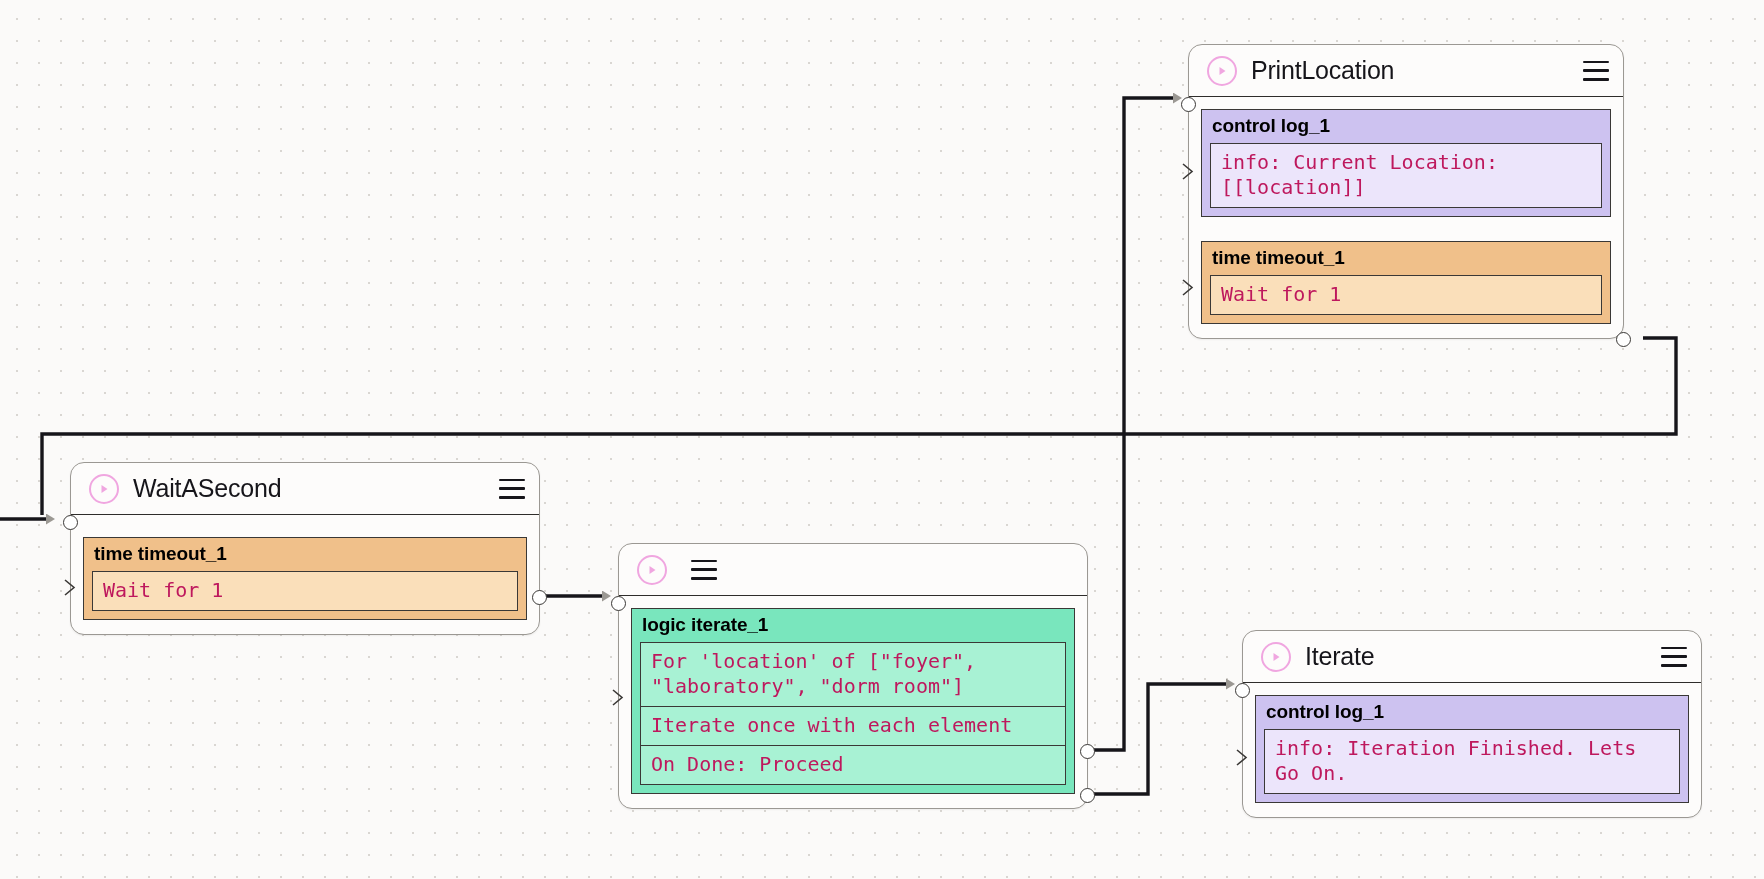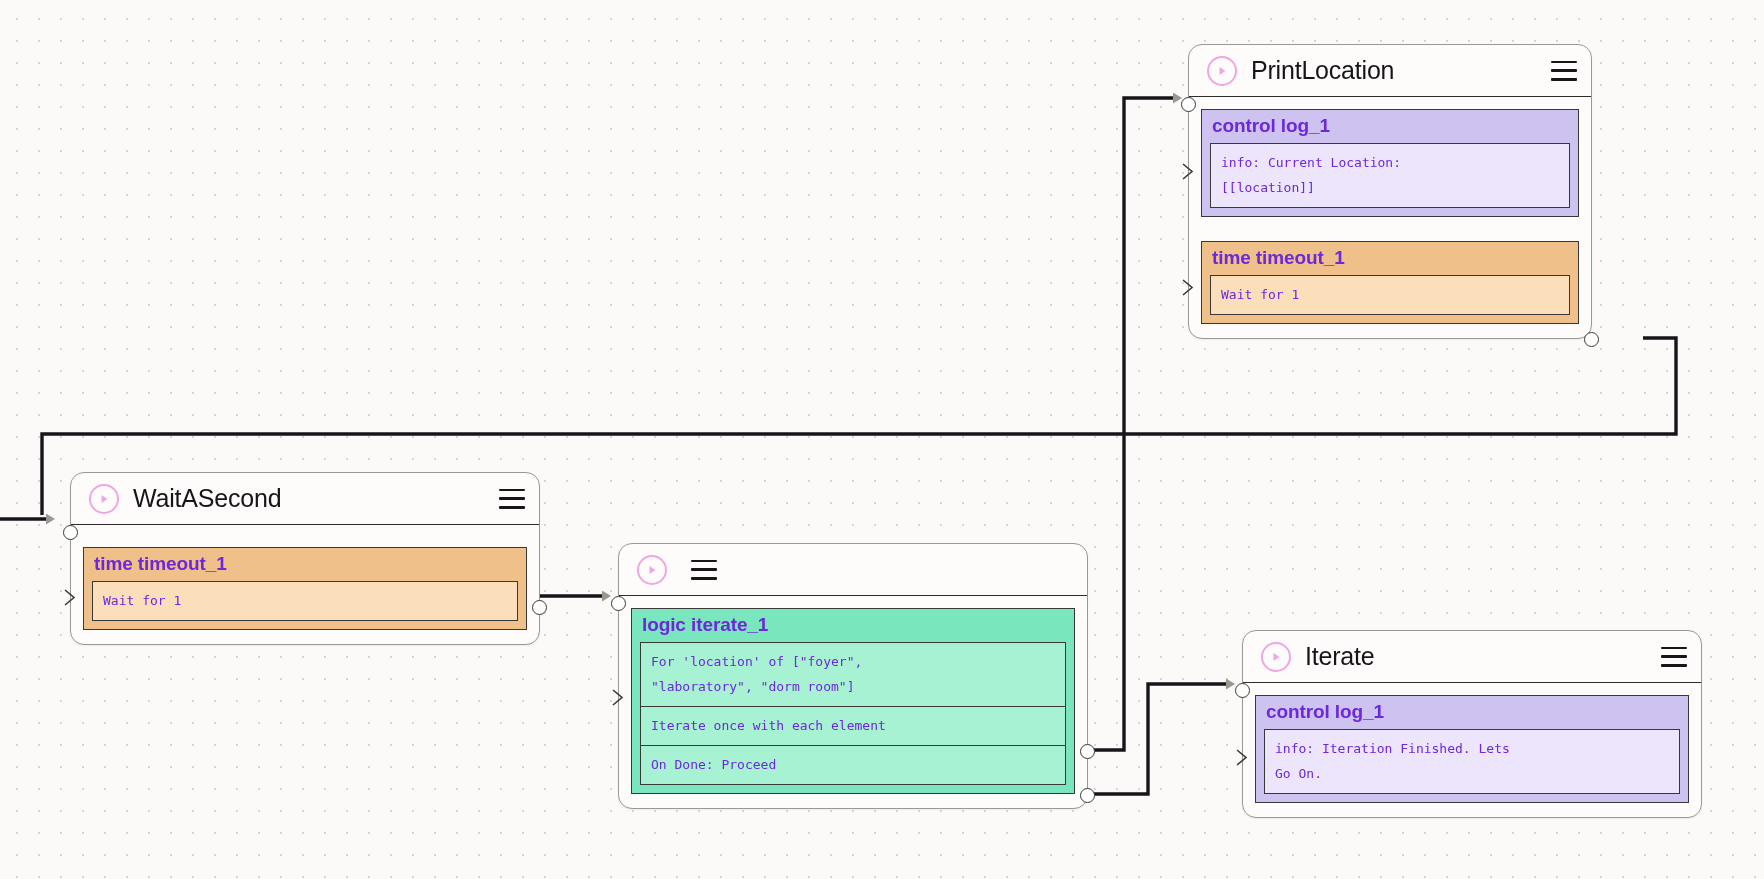--- a/index.html
+++ b/index.html
@@ -95,34 +95,34 @@
 
   
   .block {
     border: 1.6px solid #3a3836;
     box-sizing: border-box;
     overflow: hidden;
   }
   .block-header {
     font-size: 19px;
     font-weight: 700;
-    color: #6d28d9;
+    color: #000000;
     padding: 5px 10px 6px 10px;
     letter-spacing: -0.1px;
   }
   .block-rows {
     margin: 0 8px 8px 8px;
     border: 1.4px solid #3a3836;
     box-sizing: border-box;
   }
   .row {
     font-family: "DejaVu Sans Mono", monospace;
-    font-size: 13px;
+    font-size: 20px;
     line-height: 25px;
-    color: #6d28d9;
+    color: #be185d;
     padding: 6px 10px 7px 10px;
     white-space: pre-wrap;
     word-break: break-word;
   }
   .row + .row { border-top: 1.4px solid #3a3836; }
 
   
   .block.control { background: #cdc2f0; border-color: #3a3836; }
   .block.control .block-rows { background: #ece5fb; }
   .block.time    { background: #f0c08a; margin-top: 10px; }
@@ -165,21 +165,21 @@
 
     <path d="M 524,596 L 560,596 L 560,596 L 604,596" fill="none" stroke="#16151a" stroke-width="3.4" marker-end="url(#arrow)"></path>
 
     <path d="M 1066,750 L 1124,750 L 1124,98 L 1175,98" fill="none" stroke="#16151a" stroke-width="3.4" marker-end="url(#arrow)"></path>
 
     <path d="M 1643,338 L 1676,338 L 1676,434 L 42,434 L 42,515" fill="none" stroke="#16151a" stroke-width="3.4"></path>
 
     <path d="M 1066,794 L 1148,794 L 1148,684 L 1228,684" fill="none" stroke="#16151a" stroke-width="3.4" marker-end="url(#arrow)"></path>
   </svg>
 
-  <div class="node" style="left:1188px; top:44px; width:404px;">
+  <div class="node" style="left:1188px; top:44px; width:436px;">
     <div class="node-header">
       <span class="play-icon">
         <svg width="12" height="12" viewBox="0 0 12 12">
             <path d="M3.5,2 L9.5,6 L3.5,10 Z" fill="#f0a6e0"></path>
           </svg>
       </span>
       <span class="node-title">PrintLocation</span>
       <span class="menu-icon">
         <i></i>
           <i></i>
@@ -208,21 +208,21 @@
         </svg>
     </span>
     <span class="port-chevron" style="left:-7px; top:234px;">
       <svg width="13" height="17" viewBox="0 0 13 17">
           <path d="M1,1 L10,8.5 L1,16" fill="none" stroke="#3a3836" stroke-width="1.6"></path>
         </svg>
     </span>
     <span class="port" style="right:-8px; top:287px;"></span>
   </div>
 
-  <div class="node" style="left:70px; top:472px; width:470px;">
+  <div class="node" style="left:70px; top:462px; width:470px;">
     <div class="node-header">
       <span class="play-icon">
         <svg width="12" height="12" viewBox="0 0 12 12">
             <path d="M3.5,2 L9.5,6 L3.5,10 Z" fill="#f0a6e0"></path>
           </svg>
       </span>
       <span class="node-title">WaitASecond</span>
       <span class="menu-icon">
         <i></i>
           <i></i>

